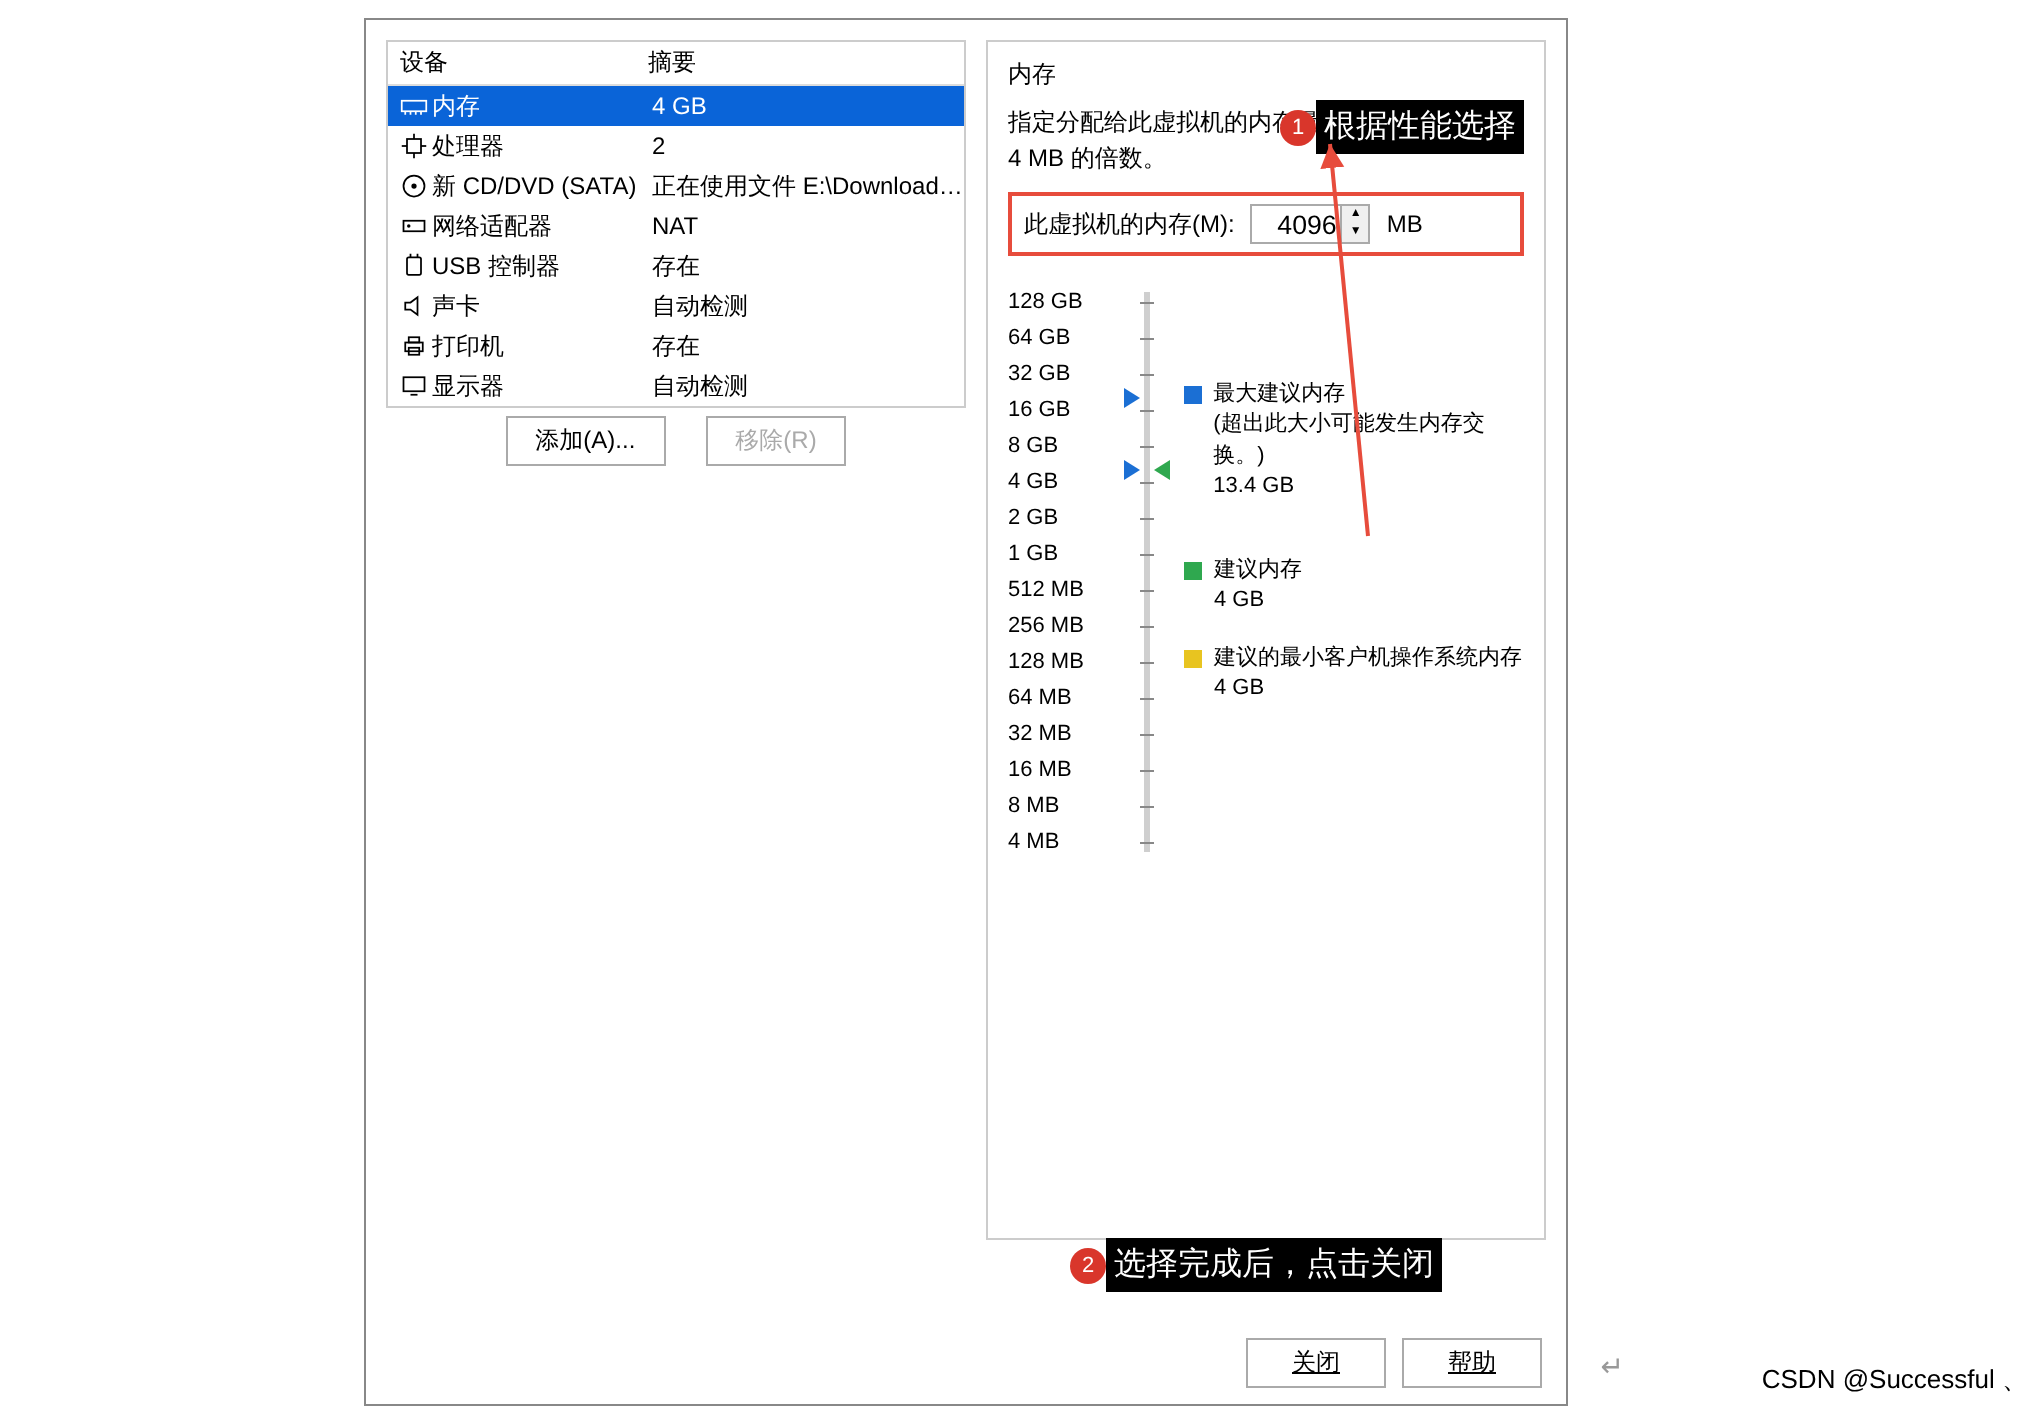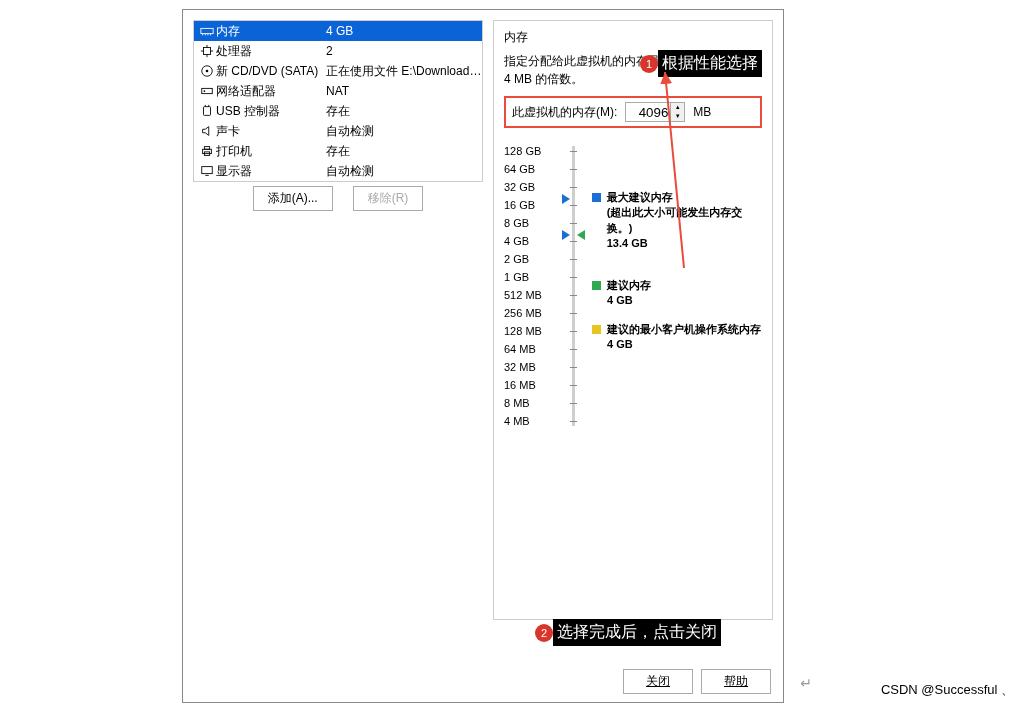--- a/index.html
+++ b/index.html
@@ -29,21 +29,21 @@
 .spinner-btns span { flex: 1; font-size: 6px; text-align: center; border-left: 1px solid #aaa; cursor: pointer; line-height: 9px; background: #f0f0f0; }
 .mem-scale { display: flex; gap: 10px; }
 .scale-labels { width: 50px; text-align: left; display: flex; flex-direction: column; }
 .scale-labels span { height: 18px; line-height: 18px; font-size: 11px; }
 .scale-track { width: 18px; position: relative; }
 .track-line { position: absolute; left: 8px; top: 4px; bottom: 4px; width: 3px; background: #cfcfcf; }
 .tick { position: absolute; left: 6px; width: 7px; height: 1px; background: #888; }
 .marker { position: absolute; left: -2px; width: 0; height: 0; }
 .marker.tri-right { border-top: 5px solid transparent; border-bottom: 5px solid transparent; border-left: 8px solid; }
 .marker.tri-left { border-top: 5px solid transparent; border-bottom: 5px solid transparent; border-right: 8px solid; left: 13px; }
-.scale-info { flex: 1; position: relative; font-weight: bold; }
+.scale-info { flex: 1; position: relative; }
 .info-item { position: absolute; display: flex; gap: 6px; align-items: flex-start; font-size: 11px; }
 .info-item .sq { width: 9px; height: 9px; margin-top: 3px; }
 .info-item .txt { line-height: 1.4; }
 .buttons-row { display: flex; gap: 20px; justify-content: center; padding: 4px 0 4px 0; }
 .left-col-wrap { width: 290px; display:flex; flex-direction:column; }
 .btn { border: 1px solid #aaa; background: #fff; padding: 3px 14px; font-size: 12px; cursor: pointer; }
 .btn.disabled { color: #aaa; }
 .footer { position: absolute; bottom: 8px; right: 12px; display: flex; gap: 8px; }
 .footer .btn { padding: 3px 22px; text-decoration: underline; }
 .annotation { position: absolute; display: flex; align-items: center; gap: 0; }
@@ -55,20 +55,24 @@
 svg.dev-icon { width: 14px; height: 14px; }
 </style>
 </head>
 <body>
 
 <div class="dialog">
 
   <div class="body">
     <div class="left-col-wrap">
       <div class="left-panel">
+        <div class="device-header">
+          <div class="col1">设备</div>
+          <div class="col2">摘要</div>
+        </div>
         <div class="device-list" id="device-list">
             <div class="device-row selected">
               <span class="icon">
                 <svg class="dev-icon" viewBox="0 0 16 16">
                   <rect x="1" y="5" width="14" height="6" fill="none" stroke="currentColor"></rect>
                   <line x1="3" y1="11" x2="3" y2="13" stroke="currentColor"></line>
                   <line x1="6" y1="11" x2="6" y2="13" stroke="currentColor"></line>
                   <line x1="9" y1="11" x2="9" y2="13" stroke="currentColor"></line>
                   <line x1="12" y1="11" x2="12" y2="13" stroke="currentColor"></line>
                 </svg>

